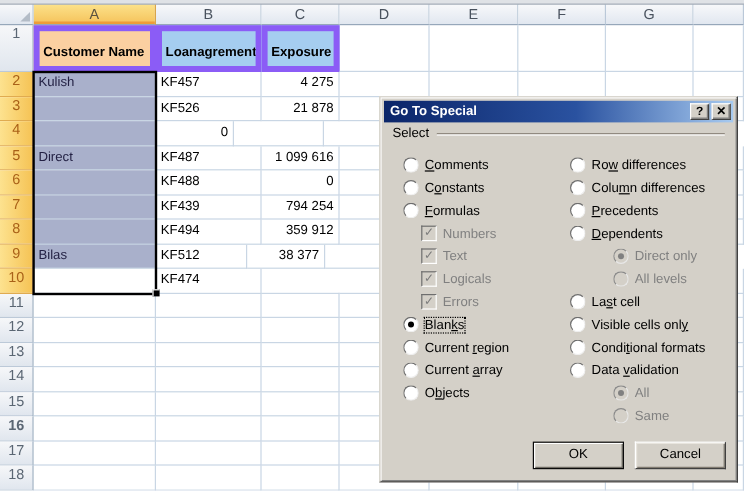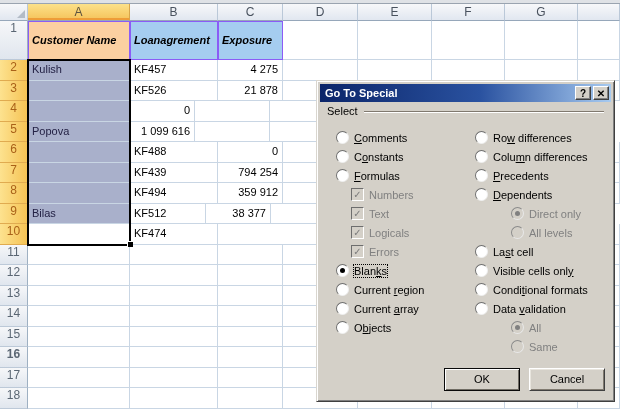--- a/index.html
+++ b/index.html
@@ -22,21 +22,21 @@
       color:#49525e;font-size:12px;text-align:center;line-height:16px;}
   .ch.sel{background:linear-gradient(#fce189,#f5c25a);box-shadow:inset 0 -2px 0 #ee9c38;
           border-right-color:#d8a54a;color:#5c5340;}
   .rh{box-sizing:border-box;width:28px;background:linear-gradient(#f6f7f9,#e0e6ee);
       border-right:1px solid #9eb0c2;border-bottom:1px solid #bcc9d8;
       color:#5a6673;font-size:12px;text-align:center;}
   .rh.sel{background:linear-gradient(90deg,#fde28f,#f5c355);border-right:1px solid #ee9c38;
           border-bottom:1px solid #e0ab50;color:#a96118;}
   .cell{box-sizing:border-box;border-right:1px solid #c9d6e4;border-bottom:1px solid #c9d6e4;
         font-size:11px;color:#000;line-height:19px;overflow:hidden;white-space:nowrap;}
-  .cell.fmt{border:1px solid #8b5cf6;font-weight:bold;padding-left:3px;font-style:italic;}
+  .cell.fmt{border:5px solid #8b5cf6;font-weight:bold;padding-left:3px;}
   .peach{background:#fbd0a1;}
   .blue{background:#a5cdf0;}
   .selfill{background:#a9b0cb;color:#232144;padding-left:4px;}
   .active{background:#ffffff;padding-left:4px;}
   .loan{padding-left:4px;}
   .num{text-align:right;padding-right:4px;}
 
   
   .selbox{position:absolute;left:27px;top:59px;width:104px;height:187px;
           border:2px solid #000;box-sizing:border-box;pointer-events:none;}
@@ -143,21 +143,22 @@
         <div class="cell selfill" style="width: 102px;"></div>
         <div class="cell num" style="width: 65px;">0</div>
         <div class="cell" style="width: 75px;"></div>
         <div class="cell" style="width: 74px;"></div>
         <div class="cell" style="width: 73px;"></div>
         <div class="cell" style="width: 73px;"></div>
         <div class="cell" style="width: 42px;"></div>
       </div>
       <div class="srow" style="height: 20.5px;">
         <div class="rh sel" style="width: 28px;">5</div>
-        <div class="cell selfill" style="width: 102px;">Popova</div>
+        <div class="cell selfill" style="width: 102px;">Direct</div>
+        <div class="cell loan" style="width: 88px;">KF487</div>
         <div class="cell num" style="width: 65px;">1 099 616</div>
         <div class="cell" style="width: 75px;"></div>
         <div class="cell" style="width: 74px;"></div>
         <div class="cell" style="width: 73px;"></div>
         <div class="cell" style="width: 73px;"></div>
         <div class="cell" style="width: 42px;"></div>
       </div>
       <div class="srow" style="height: 20.5px;">
         <div class="rh sel" style="width: 28px;">6</div>
         <div class="cell selfill" style="width: 102px;"></div>

